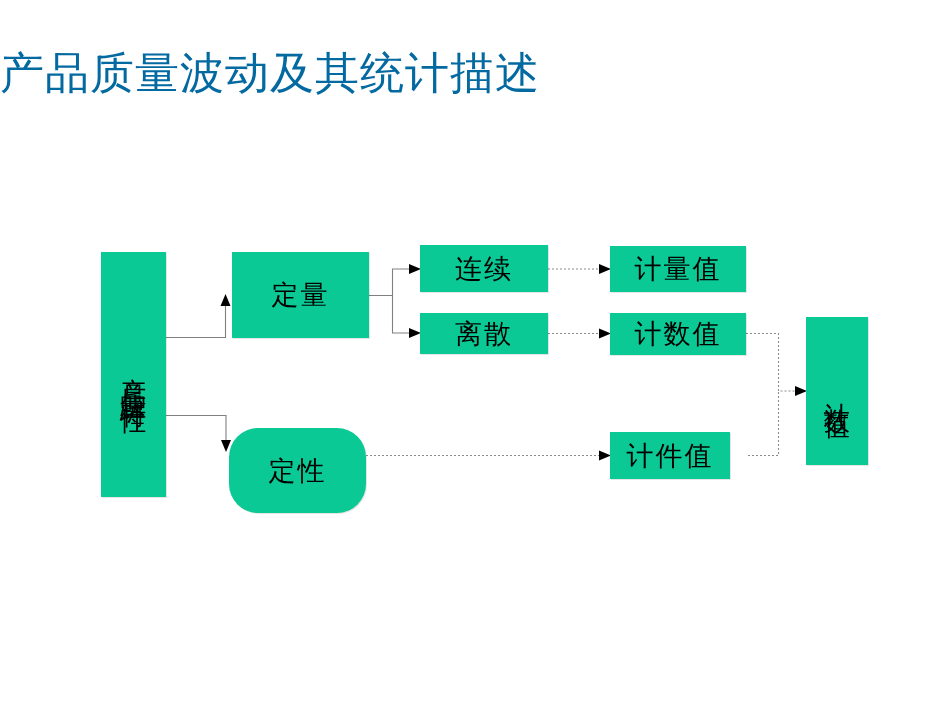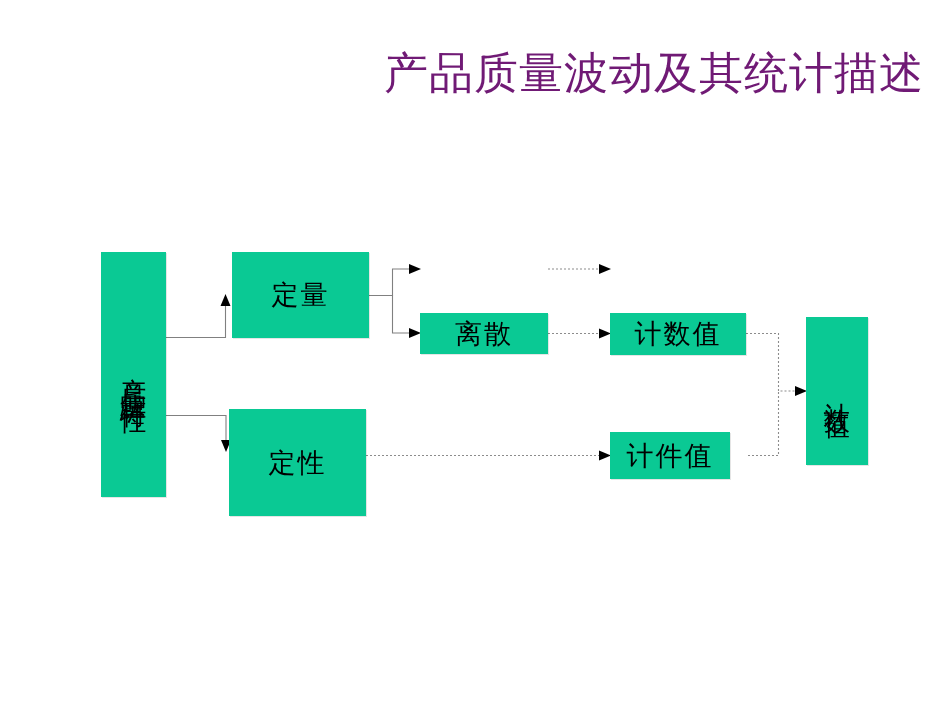--- a/index.html
+++ b/index.html
@@ -17,26 +17,26 @@
     height: 713px;
     background: #ffffff;
     overflow: hidden;
   }
   
   #slide-title {
     position: absolute;
     left: 0;
     top: 46px;
     width: 924px;
-    text-align: right;
+    text-align: left;
     font-family: "DejaVu Serif", "Liberation Serif", serif;
     font-size: 44px;
     line-height: 54px;
     font-weight: 400;
-    color: #701a75;
+    color: #0369a1;
     letter-spacing: 1px;
     white-space: nowrap;
   }
   
   .node {
     position: absolute;
     background: #0ac994;
     box-sizing: border-box;
     color: #000000;
     font-family: "DejaVu Serif", "Liberation Serif", serif;
@@ -55,21 +55,21 @@
   
   .node.vertical .label {
     writing-mode: vertical-rl;
     text-orientation: upright;
     white-space: nowrap;
     letter-spacing: 6px;
     font-size: 26px;
   }
   #node-characteristic { left: 101px; top: 252px; width: 65px; height: 245px; }
   #node-quantitative   { left: 232px; top: 252px; width: 137px; height: 86px; }
-  #node-qualitative    { left: 229px; top: 409px; width: 137px; height: 107px; }
+  #node-qualitative    { left: 229px; top: 428px; width: 137px; height: 85px; border-radius: 29px; }
   #node-continuous     { left: 420px; top: 245px; width: 128px; height: 47px; }
   #node-discrete       { left: 420px; top: 313px; width: 128px; height: 41px; align-items: center; }
   #node-measured       { left: 610px; top: 246px; width: 136px; height: 46px; }
   #node-counted        { left: 610px; top: 313px; width: 136px; height: 42px; }
   #node-piece          { left: 610px; top: 432px; width: 120px; height: 47px; }
   #node-count-final    { left: 806px; top: 317px; width: 62px; height: 148px; }
 
   
   #connectors {
     position: absolute;
@@ -150,25 +150,31 @@
   </div>
 
   <div class="node" id="node-quantitative">
     <span class="label">定量</span>
   </div>
 
   <div class="node" id="node-qualitative">
     <span class="label">定性</span>
   </div>
 
+  <div class="node" id="node-continuous">
+    <span class="label">连续</span>
+  </div>
 
   <div class="node" id="node-discrete">
     <span class="label">离散</span>
   </div>
 
+  <div class="node" id="node-measured">
+    <span class="label">计量值</span>
+  </div>
 
   <div class="node" id="node-counted">
     <span class="label">计数值</span>
   </div>
 
   <div class="node" id="node-piece">
     <span class="label">计件值</span>
   </div>
 
   <div class="node vertical" id="node-count-final">

